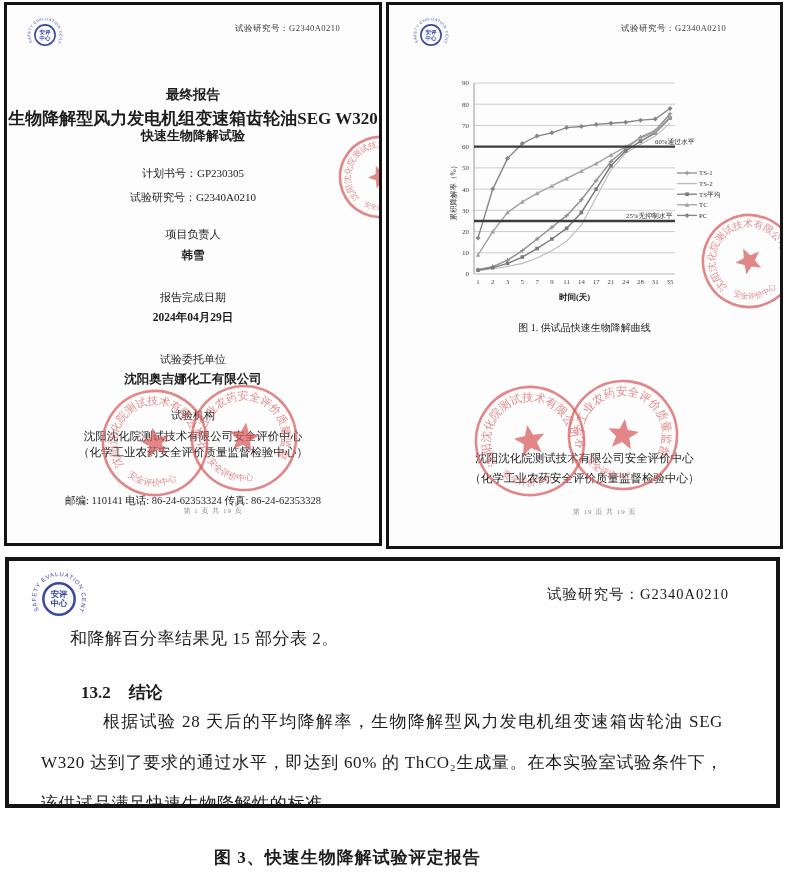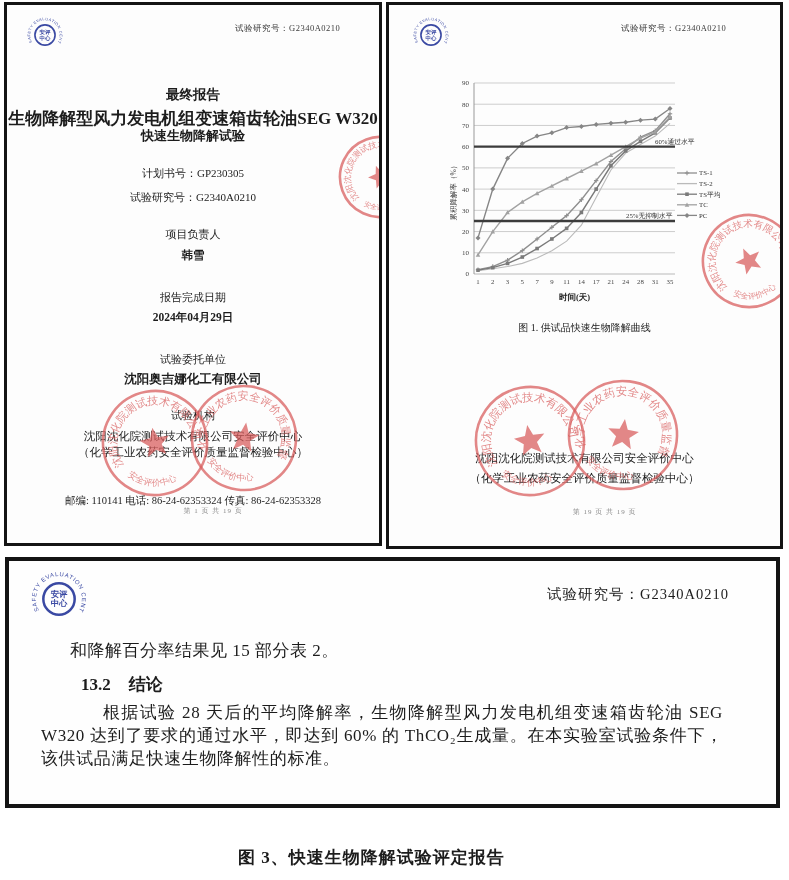--- a/index.html
+++ b/index.html
@@ -17,22 +17,22 @@
   .bold{font-weight:bold;}
   .hdr-id{position:absolute;font-size:8.5px;color:#3a3a3a;letter-spacing:.5px;}
   .footer{position:absolute;left:0;width:100%;text-align:center;font-size:7px;color:#8a8a8a;letter-spacing:1px;margin-left:20px;}
   .se-logo{position:absolute;}
   .se-logo svg{display:block;width:100%;height:100%;}
   .red-stamp{position:absolute;opacity:.72;pointer-events:none;}
   .red-stamp svg{display:block;width:100%;height:100%;}
   #chart{position:absolute;left:56px;top:71px;}
   #chart text{font-family:"Liberation Serif","DejaVu Serif",serif;}
   #page3 .body-text{position:absolute;font-size:17px;letter-spacing:.5px;}
-  .para{position:absolute;font-size:17px;line-height:23px;text-align:justify;text-indent:62px;letter-spacing:.6px;}
-  #fig3-caption{position:absolute;left:214px;top:846px;font-size:17px;font-weight:bold;letter-spacing:1px;margin-left:24px;}
+  .para{position:absolute;font-size:17px;line-height:41px;text-align:justify;text-indent:62px;letter-spacing:.6px;}
+  #fig3-caption{position:absolute;left:214px;top:846px;font-size:17px;font-weight:bold;letter-spacing:1px;}
 </style>
 </head>
 <body>
 
 <div id="page1" class="page">
   <div class="se-logo" style="left:20px;top:12px;width:36px;height:36px">
       <svg viewBox="0 0 100 100">
         <circle cx="50" cy="50" r="28" fill="none" stroke="#3a49a3" stroke-width="4.5"></circle>
         <defs>
           <path id="lr0" d="M 14.5,70.5 A 41 41 0 1 1 85.5,70.5" fill="none"></path>
@@ -304,22 +304,22 @@
         <defs>
           <path id="lr2" d="M 14.5,70.5 A 41 41 0 1 1 85.5,70.5" fill="none"></path>
         </defs>
         <text font-size="10.5" fill="#3a49a3" letter-spacing="1.5" font-family="&quot;Liberation Sans&quot;,sans-serif"><textPath href="#lr2" xlink:href="#lr2">SAFETY EVALUATION CENTER</textPath></text>
         <text x="50" y="47" text-anchor="middle" font-size="15" font-weight="bold" fill="#3a49a3">安评</text>
         <text x="50" y="63" text-anchor="middle" font-size="15" font-weight="bold" fill="#3a49a3">中心</text>
       </svg>
     </div>
   <div class="abs" style="left:538px;top:24px;font-size:14.5px;letter-spacing:1px">试验研究号：G2340A0210</div>
 
-  <div class="body-text" style="left:61px;top:78px">和降解百分率结果见 15 部分表 2。</div>
-
-  <div class="abs bold" style="left:72px;top:112px;font-size:17px">
+  <div class="body-text" style="left:61px;top:66px">和降解百分率结果见 15 部分表 2。</div>
+
+  <div class="abs bold" style="left:72px;top:120px;font-size:17px">
     <span>13.2</span><span style="display:inline-block;width:18px"></span><span>结论</span>
   </div>
 
   <div class="para" style="left:32px;top:140px;width:682px">根据试验 28 天后的平均降解率，生物降解型风力发电机组变速箱齿轮油 SEG W320 达到了要求的通过水平，即达到 60% 的 ThCO₂生成量。在本实验室试验条件下，该供试品满足快速生物降解性的标准。</div>
 </div>
 
 <div id="fig3-caption">图 3、快速生物降解试验评定报告</div>
 
 </body></html>

